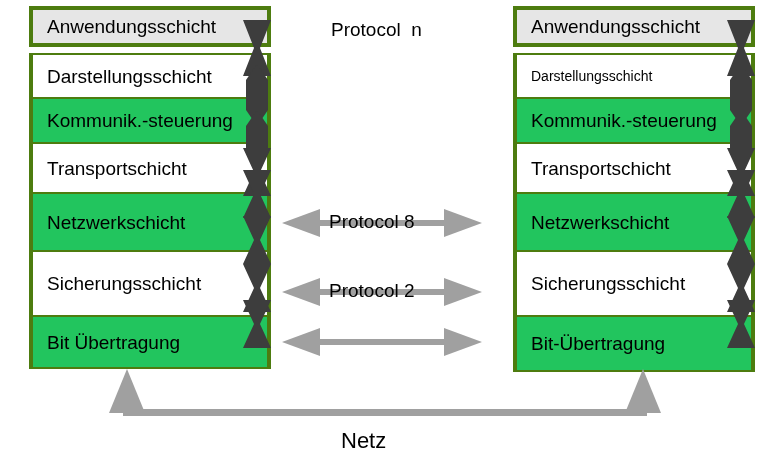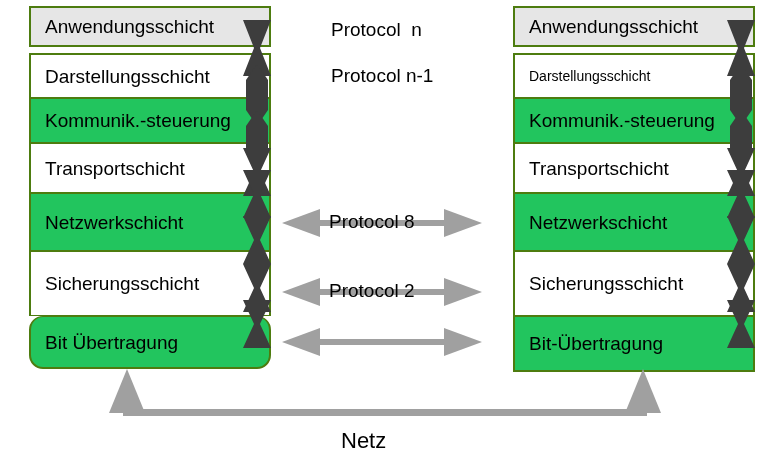--- a/index.html
+++ b/index.html
@@ -11,21 +11,21 @@
     overflow:hidden;
     position:relative;
   }
   #diagram{position:absolute;left:0;top:0;width:771px;height:453px;}
 
   
   .stack{position:absolute;}
   .layer{
     position:absolute;
     box-sizing:border-box;
-    border:2px solid #4d7c0f;
+    border:4px solid #4d7c0f;
     background:#ffffff;
     display:flex;
     align-items:center;
     overflow:visible;
     white-space:nowrap;
   }
   .layer .lbl{
     font-size:19px;
     color:#000000;
     letter-spacing:0px;
@@ -100,21 +100,21 @@
     </div>
 
     <div class="layer joined shade-mid" style="left:29px;top:193px;width:242px;height:58px;">
       <span class="lbl">Netzwerkschicht</span>
     </div>
 
     <div class="layer joined" style="left:29px;top:251px;width:242px;height:65px;">
       <span class="lbl">Sicherungsschicht</span>
     </div>
 
-    <div class="layer joined shade-mid" style="left:29px;top:316px;width:242px;height:53px;border-bottom-width:2px;border-radius:14px;">
+    <div class="layer joined shade-mid" style="left:29px;top:316px;width:242px;height:53px;border-bottom-width:2px;">
       <span class="lbl">Bit Übertragung</span>
     </div>
   </div>
 
   <div class="bowtie" style="left:243px;top:20px;">
     <svg width="28" height="56" viewBox="0 0 28 56">
       <polygon points="0,0 28,0 17,28 28,56 0,56 11,28" fill="#3d3d3d"></polygon>
     </svg>
   </div>
   <div class="bowtie" style="left:243px;top:64px;">
@@ -219,21 +219,20 @@
       <polygon points="0,0 28,0 17,24 28,48 0,48 11,24" fill="#3d3d3d"></polygon>
     </svg>
   </div>
   <div class="bowtie" style="left:727px;top:300px;">
     <svg width="28" height="48" viewBox="0 0 28 48">
       <polygon points="0,0 28,0 17,24 28,48 0,48 11,24" fill="#3d3d3d"></polygon>
     </svg>
   </div>
 
   <div class="proto-text" style="left:331px;top:20px;">Protocol  n</div>
-  <div class="proto-text" style="left:331px;top:66px;">Protocol n-1</div>
 
   <div class="harrow" style="left:282px;top:208px;">
     <svg width="200" height="30" viewBox="0 0 200 30">
       <polygon points="0,15 38,1 38,29" fill="#a0a0a0"></polygon>
       <polygon points="200,15 162,1 162,29" fill="#a0a0a0"></polygon>
       <rect x="32" y="12" width="136" height="6" fill="#a0a0a0"></rect>
     </svg>
   </div>
   <div class="harrow-label" style="left:329px;top:212px;">Protocol 8</div>
 

